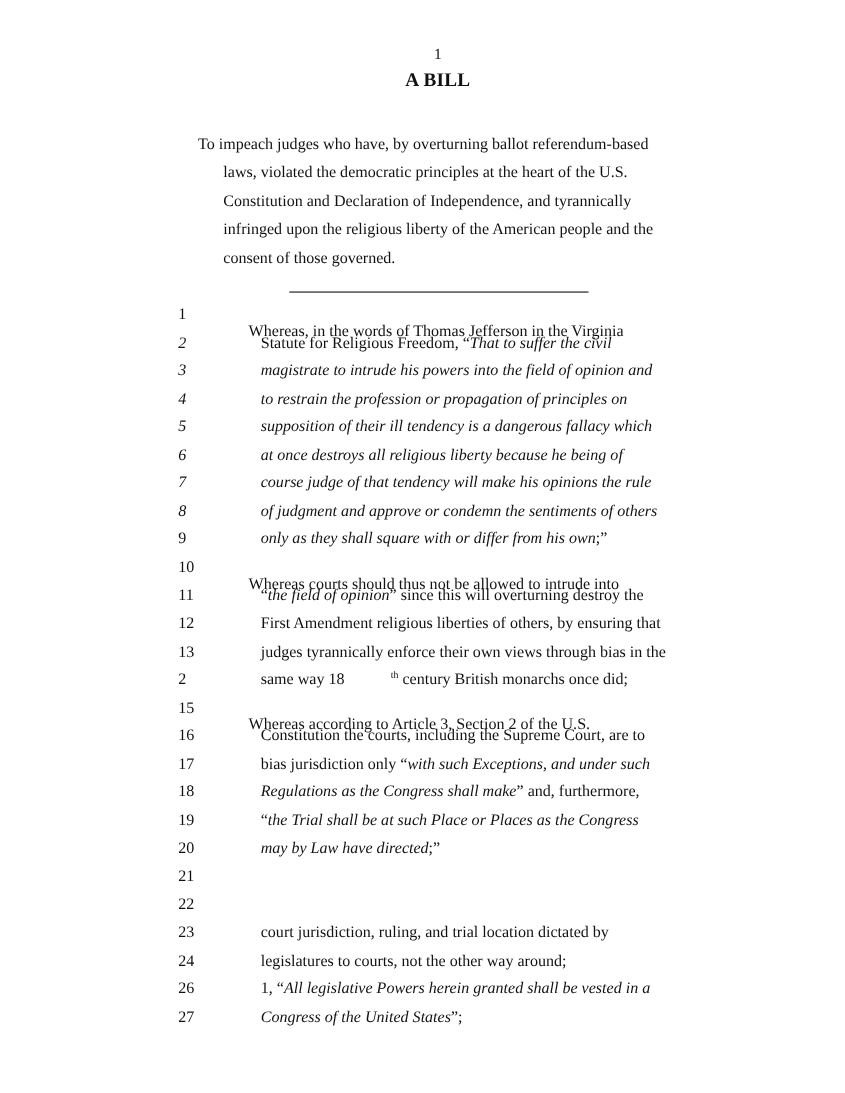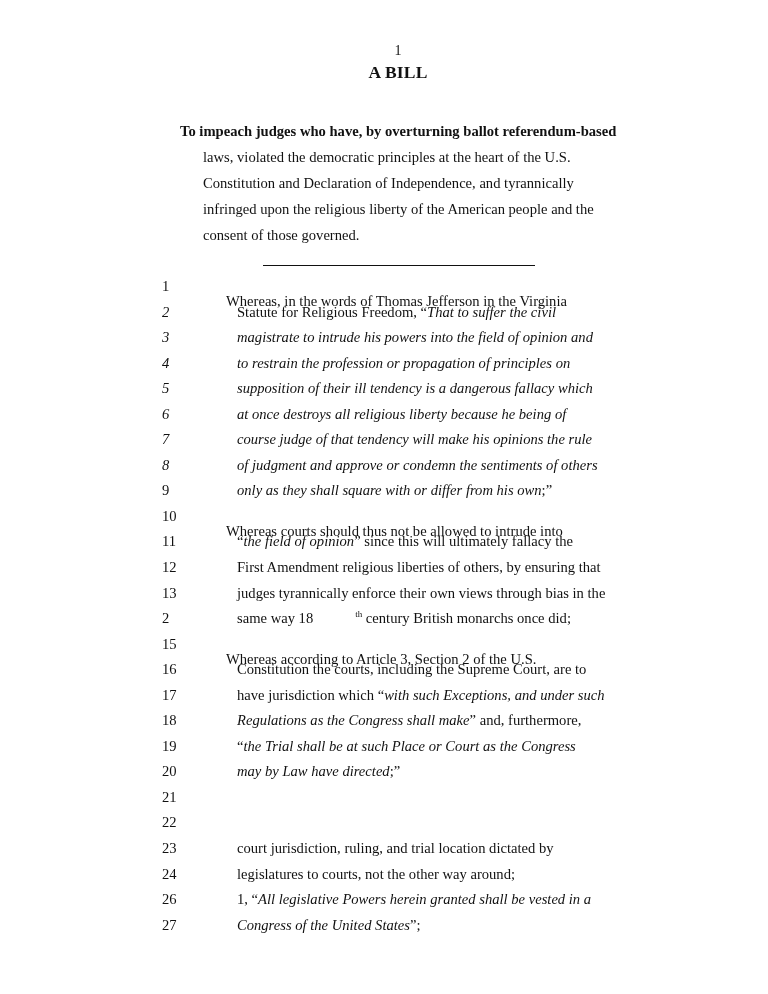--- a/index.html
+++ b/index.html
@@ -1,21 +1,21 @@
 <!DOCTYPE html>
 <html><head>
 <meta charset="utf-8">
 <style>
   html, body { margin: 0; padding: 0; background: #ffffff; }
   body { width: 768px; height: 994px; position: relative; overflow: hidden;
          font-family: "Liberation Serif", serif; color: #111; }
   .page-num { position: absolute; top: 43px; left: 0; width: 796px; text-align: center; font-size: 14px; }
   .title { position: absolute; top: 62px; left: 0; width: 796px; text-align: center; font-size: 17.5px; font-weight: bold; letter-spacing: 0.2px; }
   .purpose { position: absolute; top: 118px; left: 180px; width: 440px; font-size: 14.6px; line-height: 26px; }
-  .purpose .first { display: block; white-space: nowrap; font-weight: bold; }
+  .purpose .first { display: block; white-space: nowrap; }
   .purpose .rest { display: block; padding-left: 23px; white-space: nowrap; }
   .rule { position: absolute; top: 265px; left: 263px; width: 272px; height: 0; border-top: 1.3px solid #111; }
   .lines { position: absolute; top: 274px; left: 0; width: 768px; }
   .line { position: relative; height: 25.55px; font-size: 14.6px; line-height: 25.55px; white-space: nowrap; }
   .ln { position: absolute; left: 162px; top: 0; }
   .ln.it { font-style: italic; }
   .txt { position: absolute; top: 0; }
   .txt.lead { left: 226px; margin-top: 15px; }
   .txt.cont { left: 237px; }
   .txt i { font-style: italic; }
@@ -74,21 +74,21 @@
       <div class="line">
         <span class="ln">9</span>
         <span class="txt cont"><i>only as they shall square with or differ from his own</i><span>;”</span></span>
       </div>
       <div class="line">
         <span class="ln">10</span>
         <span class="txt lead"><span>Whereas courts should thus not be allowed to intrude into</span></span>
       </div>
       <div class="line">
         <span class="ln">11</span>
-        <span class="txt cont"><span>“</span><i>the field of opinion</i><span>” since this will ultimately fallacy the</span></span>
+        <span class="txt cont"><span>“</span><i>the field of opinion</i><span>” since this will overturning destroy the</span></span>
       </div>
       <div class="line">
         <span class="ln">12</span>
         <span class="txt cont"><span>First Amendment religious liberties of others, by ensuring that</span></span>
       </div>
       <div class="line">
         <span class="ln">13</span>
         <span class="txt cont"><span>judges tyrannically enforce their own views through bias in the</span></span>
       </div>
       <div class="line">
@@ -98,29 +98,29 @@
       <div class="line">
         <span class="ln">15</span>
         <span class="txt lead"><span>Whereas according to Article 3, Section 2 of the U.S.</span></span>
       </div>
       <div class="line">
         <span class="ln">16</span>
         <span class="txt cont"><span>Constitution  the courts, including the Supreme Court, are to</span></span>
       </div>
       <div class="line">
         <span class="ln">17</span>
-        <span class="txt cont"><span>have jurisdiction which “</span><i>with such Exceptions, and under such</i></span>
+        <span class="txt cont"><span>bias jurisdiction only “</span><i>with such Exceptions, and under such</i></span>
       </div>
       <div class="line">
         <span class="ln">18</span>
         <span class="txt cont"><i>Regulations as the Congress shall make</i><span>” and, furthermore,</span></span>
       </div>
       <div class="line">
         <span class="ln">19</span>
-        <span class="txt cont"><span>“</span><i>the Trial shall be at such Place or Court as the Congress</i></span>
+        <span class="txt cont"><span>“</span><i>the Trial shall be at such Place or Places as the Congress</i></span>
       </div>
       <div class="line">
         <span class="ln">20</span>
         <span class="txt cont"><i>may by Law have directed</i><span>;”</span></span>
       </div>
       <div class="line">
         <span class="ln">21</span>
       </div>
       <div class="line">
         <span class="ln">22</span>

